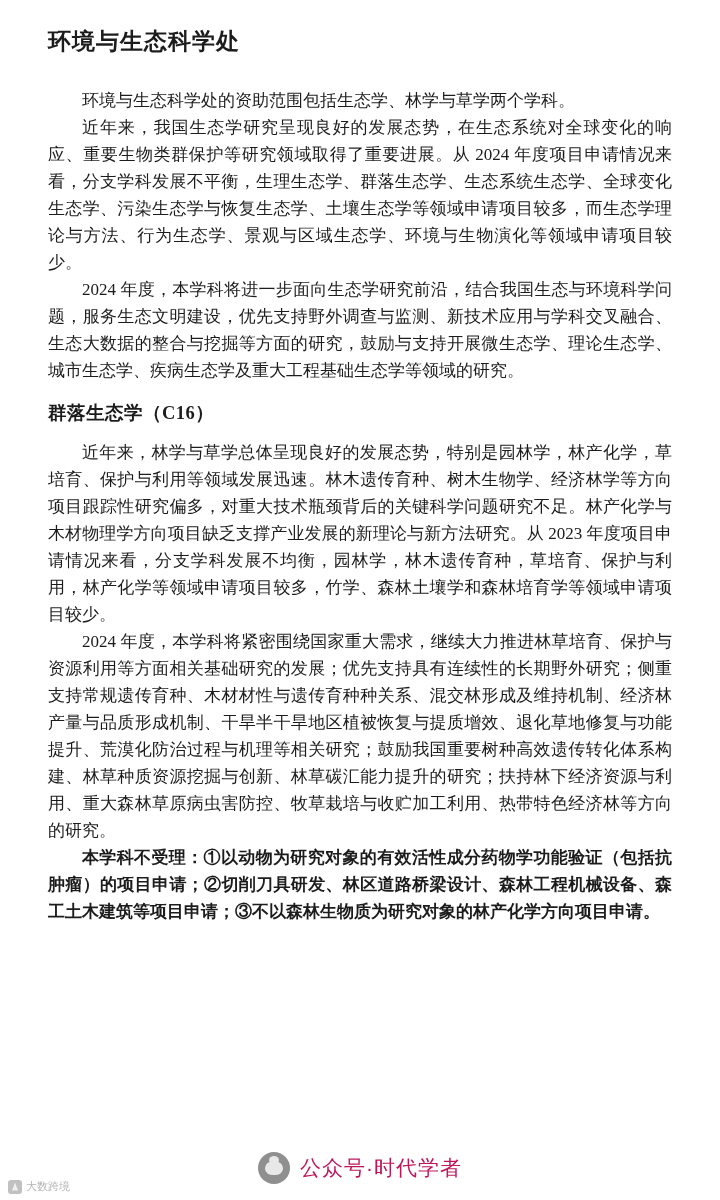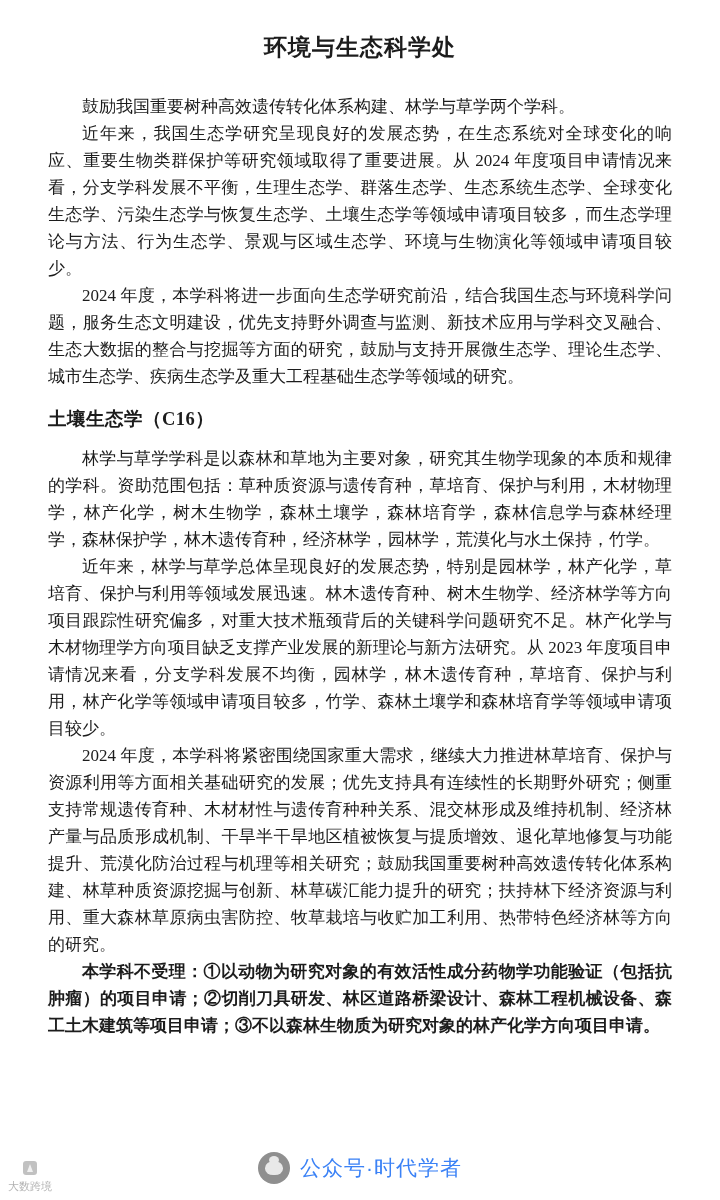--- a/index.html
+++ b/index.html
@@ -12,24 +12,24 @@
     height: 1200px;
     position: relative;
     overflow: hidden;
     font-family: "Liberation Serif", "DejaVu Serif", serif;
     color: #1c1c1c;
   }
   .page {
     padding: 24px 48px 0 48px;
   }
   .doc-title {
-    text-align: center;
+    text-align: left;
     font-size: 23px;
     font-weight: bold;
-    margin: 8px 0 30px 0;
+    margin: 2px 0 30px 0;
     letter-spacing: 1px;
   }
   .para {
     font-size: 17px;
     line-height: 27px;
     text-align: justify;
     text-indent: 2em;
     margin: 0;
     word-break: break-all;
   }
@@ -43,21 +43,21 @@
     font-weight: bold;
   }
   .footer-watermark {
     position: absolute;
     bottom: 16px;
     left: 50%;
     transform: translateX(-50%);
     display: flex;
     align-items: center;
     gap: 10px;
-    color: #3b82f6;
+    color: #be185d;
     font-family: "Liberation Sans", "DejaVu Sans", sans-serif;
     white-space: nowrap;
   }
   .footer-watermark .wm-text {
     font-size: 21px;
     letter-spacing: 1px;
   }
   .wm-logo {
     width: 32px;
     height: 32px;
@@ -90,21 +90,20 @@
     position: absolute;
     left: 8px;
     bottom: 6px;
     display: flex;
     align-items: center;
     gap: 4px;
     opacity: 0.45;
     color: #555555;
     font-family: "Liberation Sans", "DejaVu Sans", sans-serif;
     font-size: 11px;
-    flex-direction: column;
   }
   .corner-icon {
     width: 14px;
     height: 14px;
     border-radius: 3px;
     background: #777777;
     position: relative;
     flex: 0 0 auto;
   }
   .corner-icon::after {
@@ -118,29 +117,28 @@
     clip-path: polygon(50% 0, 100% 100%, 0 100%);
   }
 </style>
 </head>
 <body>
 
 <div class="page">
 
   <h1 class="doc-title">环境与生态科学处</h1>
 
-  <p class="para">鼓励我国重要树种高效遗传转化体系构建、林学与草学两个学科。</p>
+  <p class="para">环境与生态科学处的资助范围包括生态学、林学与草学两个学科。</p>
 
 
   <p class="para">近年来，我国生态学研究呈现良好的发展态势，在生态系统对全球变化的响应、重要生物类群保护等研究领域取得了重要进展。从 2024 年度项目申请情况来看，分支学科发展不平衡，生理生态学、群落生态学、生态系统生态学、全球变化生态学、污染生态学与恢复生态学、土壤生态学等领域申请项目较多，而生态学理论与方法、行为生态学、景观与区域生态学、环境与生物演化等领域申请项目较少。</p>
   <p class="para">2024 年度，本学科将进一步面向生态学研究前沿，结合我国生态与环境科学问题，服务生态文明建设，优先支持野外调查与监测、新技术应用与学科交叉融合、生态大数据的整合与挖掘等方面的研究，鼓励与支持开展微生态学、理论生态学、城市生态学、疾病生态学及重大工程基础生态学等领域的研究。</p>
 
-  <h2 class="section-heading">土壤生态学（C16）</h2>
+  <h2 class="section-heading">群落生态学（C16）</h2>
 
-  <p class="para">林学与草学学科是以森林和草地为主要对象，研究其生物学现象的本质和规律的学科。资助范围包括：草种质资源与遗传育种，草培育、保护与利用，木材物理学，林产化学，树木生物学，森林土壤学，森林培育学，森林信息学与森林经理学，森林保护学，林木遗传育种，经济林学，园林学，荒漠化与水土保持，竹学。</p>
   <p class="para">近年来，林学与草学总体呈现良好的发展态势，特别是园林学，林产化学，草培育、保护与利用等领域发展迅速。林木遗传育种、树木生物学、经济林学等方向项目跟踪性研究偏多，对重大技术瓶颈背后的关键科学问题研究不足。林产化学与木材物理学方向项目缺乏支撑产业发展的新理论与新方法研究。从 2023 年度项目申请情况来看，分支学科发展不均衡，园林学，林木遗传育种，草培育、保护与利用，林产化学等领域申请项目较多，竹学、森林土壤学和森林培育学等领域申请项目较少。</p>
   <p class="para">2024 年度，本学科将紧密围绕国家重大需求，继续大力推进林草培育、保护与资源利用等方面相关基础研究的发展；优先支持具有连续性的长期野外研究；侧重支持常规遗传育种、木材材性与遗传育种种关系、混交林形成及维持机制、经济林产量与品质形成机制、干旱半干旱地区植被恢复与提质增效、退化草地修复与功能提升、荒漠化防治过程与机理等相关研究；鼓励我国重要树种高效遗传转化体系构建、林草种质资源挖掘与创新、林草碳汇能力提升的研究；扶持林下经济资源与利用、重大森林草原病虫害防控、牧草栽培与收贮加工利用、热带特色经济林等方向的研究。</p>
 
   <p class="para notice">本学科不受理：①以动物为研究对象的有效活性成分药物学功能验证（包括抗肿瘤）的项目申请；②切削刀具研发、林区道路桥梁设计、森林工程机械设备、森工土木建筑等项目申请；③不以森林生物质为研究对象的林产化学方向项目申请。</p>
 
 </div>
 
 <div class="footer-watermark">
   <span class="wm-logo"></span>
   <span class="wm-text">公众号·时代学者</span>

